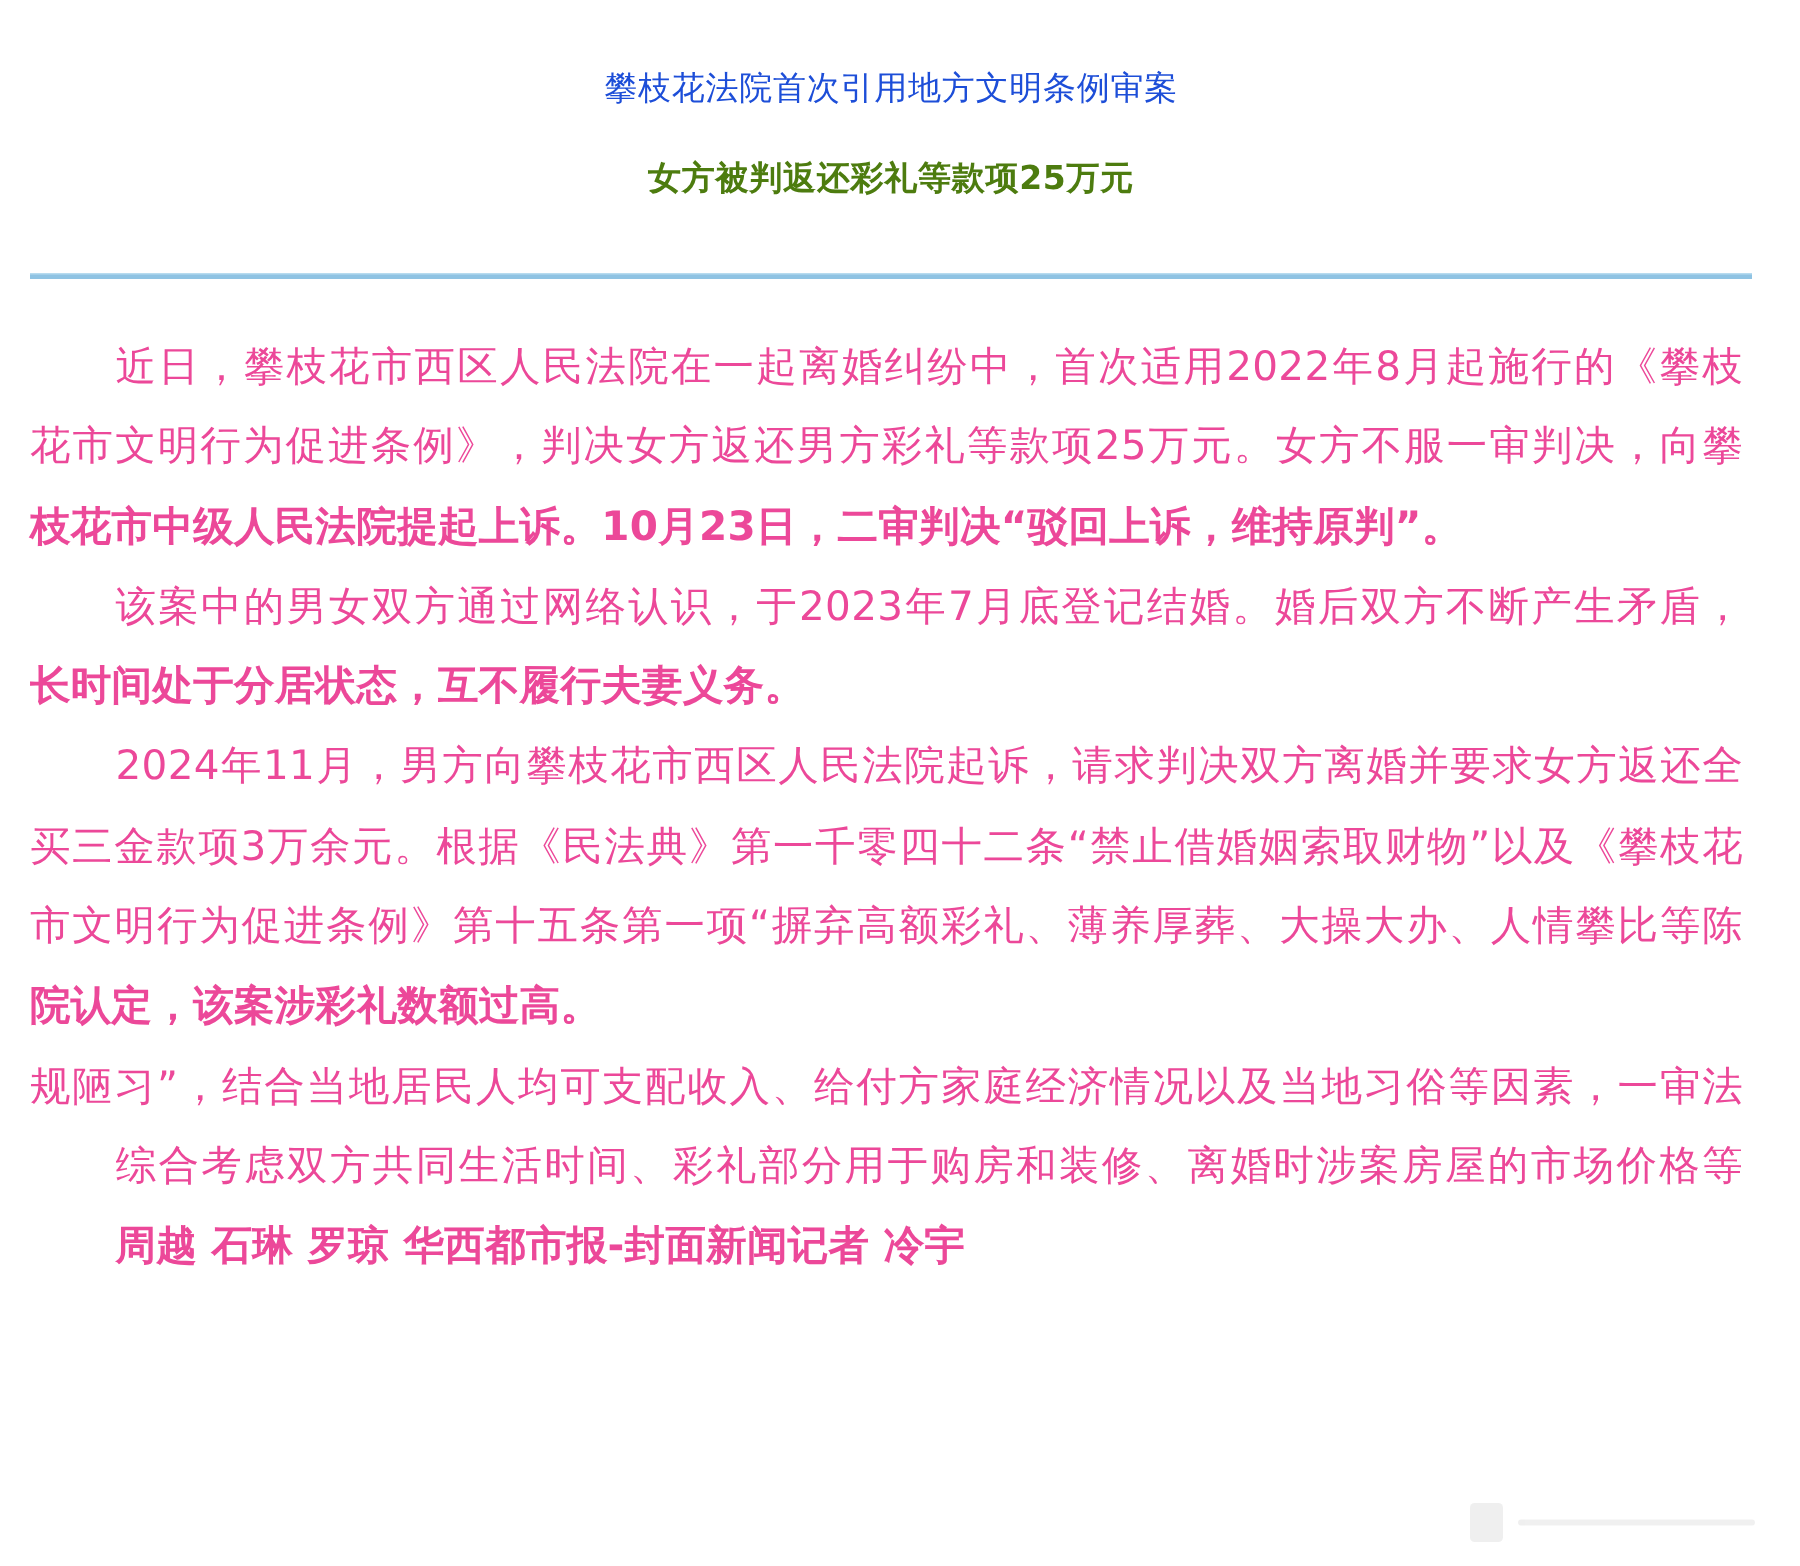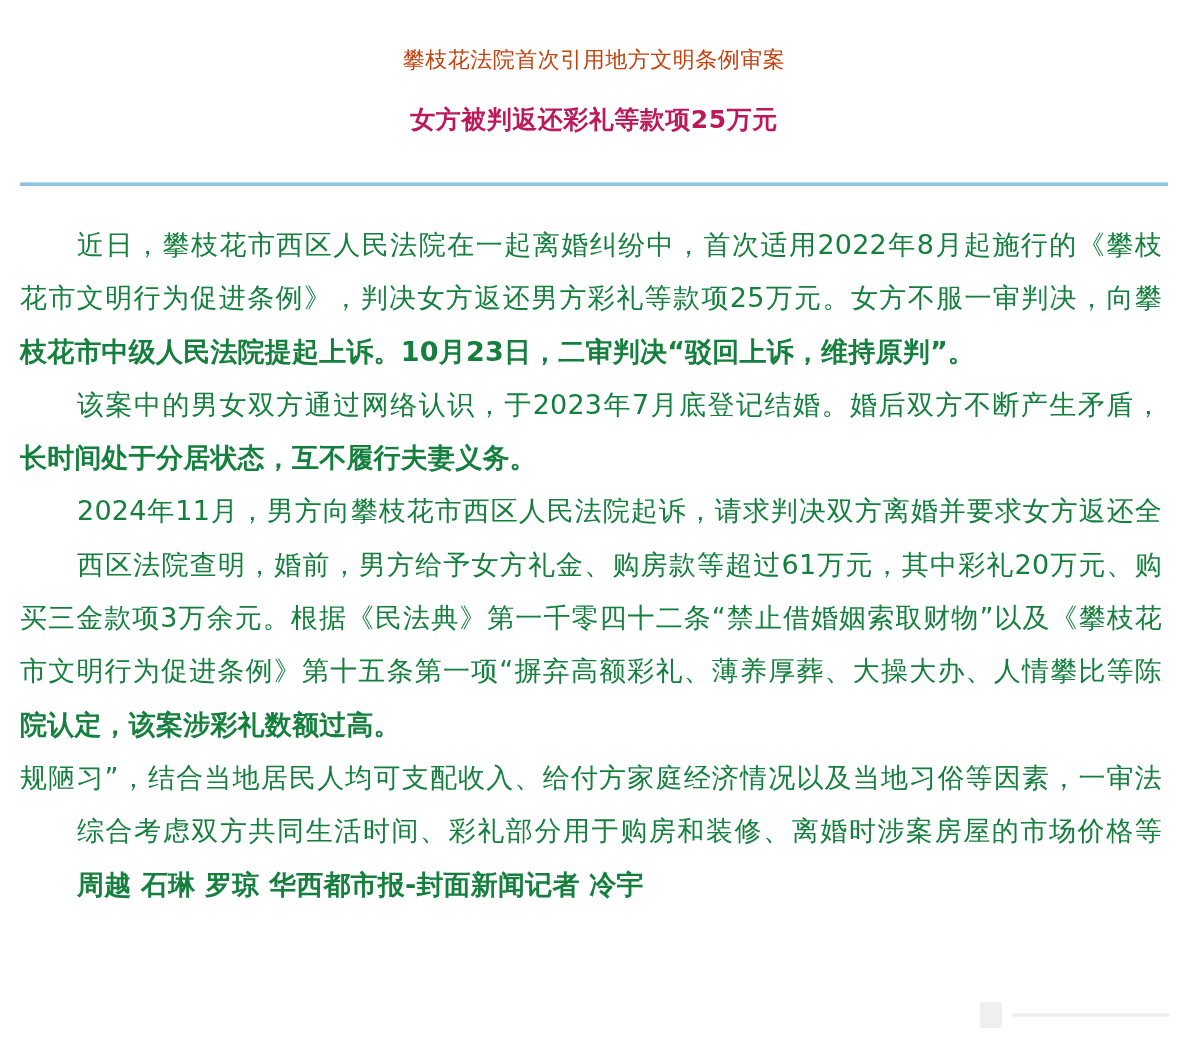--- a/index.html
+++ b/index.html
@@ -16,33 +16,33 @@
       color: #1a1a1a;
     }
     .kicker {
       position: absolute;
       left: 0;
       top: 44px;
       width: 1188px;
       text-align: center;
       font-size: 22px;
       line-height: 32px;
-      color: #c2410c;
+      color: #1d4ed8;
       letter-spacing: 0.5px;
     }
     .headline {
       position: absolute;
       left: 0;
       top: 96px;
       width: 1188px;
       text-align: center;
-      font-size: 25px;
+      font-size: 22px;
       line-height: 48px;
       font-weight: bold;
-      color: #be185d;
+      color: #4d7c0f;
       letter-spacing: 0.5px;
     }
     .rule {
       position: absolute;
       left: 20px;
       top: 182px;
       width: 1148px;
       height: 4px;
       background: #8fc3e3;
       border-top: 1px solid #b7dbef;
@@ -54,21 +54,21 @@
       top: 218px;
       width: 1142px;
     }
     .line {
       height: 53.3px;
       line-height: 53.3px;
       font-size: 27px;
       white-space: nowrap;
       text-align: justify;
       text-align-last: justify;
-      color: #15803d;
+      color: #ec4899;
       letter-spacing: 0.2px;
     }
     .line.indent {
       padding-left: 57px;
     }
     .line.last {
       text-align-last: left;
       font-weight: bold;
     }
     .watermark {
@@ -113,21 +113,20 @@
   <div>
     <div class="line indent">该案中的男女双方通过网络认识，于2023年7月底登记结婚。婚后双方不断产生矛盾，</div>
     <div class="line last">长时间处于分居状态，互不履行夫妻义务。</div>
   </div>
 
   <div>
     <div class="line indent">2024年11月，男方向攀枝花市西区人民法院起诉，请求判决双方离婚并要求女方返还全</div>
   </div>
 
   <div>
-    <div class="line indent">西区法院查明，婚前，男方给予女方礼金、购房款等超过61万元，其中彩礼20万元、购</div>
     <div class="line">买三金款项3万余元。根据《民法典》第一千零四十二条“禁止借婚姻索取财物”以及《攀枝花</div>
     <div class="line">市文明行为促进条例》第十五条第一项“摒弃高额彩礼、薄养厚葬、大操大办、人情攀比等陈</div>
     <div class="line last">院认定，该案涉彩礼数额过高。</div>
     <div class="line">规陋习”，结合当地居民人均可支配收入、给付方家庭经济情况以及当地习俗等因素，一审法</div>
   </div>
 
   <div>
     <div class="line indent">综合考虑双方共同生活时间、彩礼部分用于购房和装修、离婚时涉案房屋的市场价格等</div>
   </div>
 

